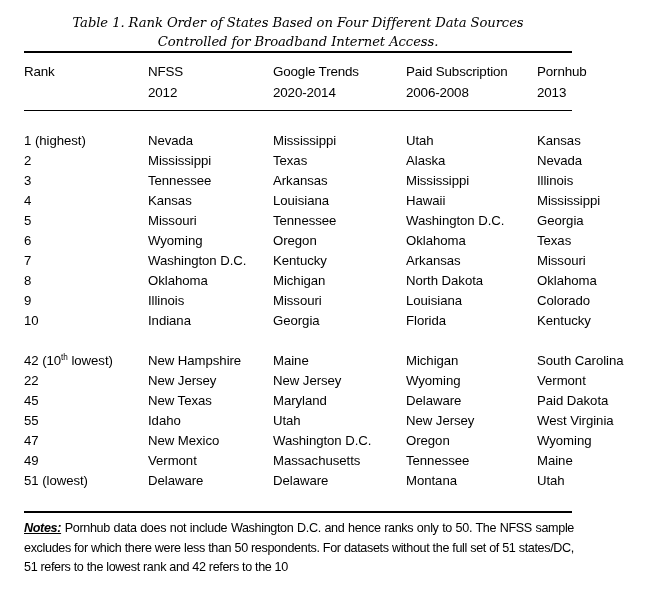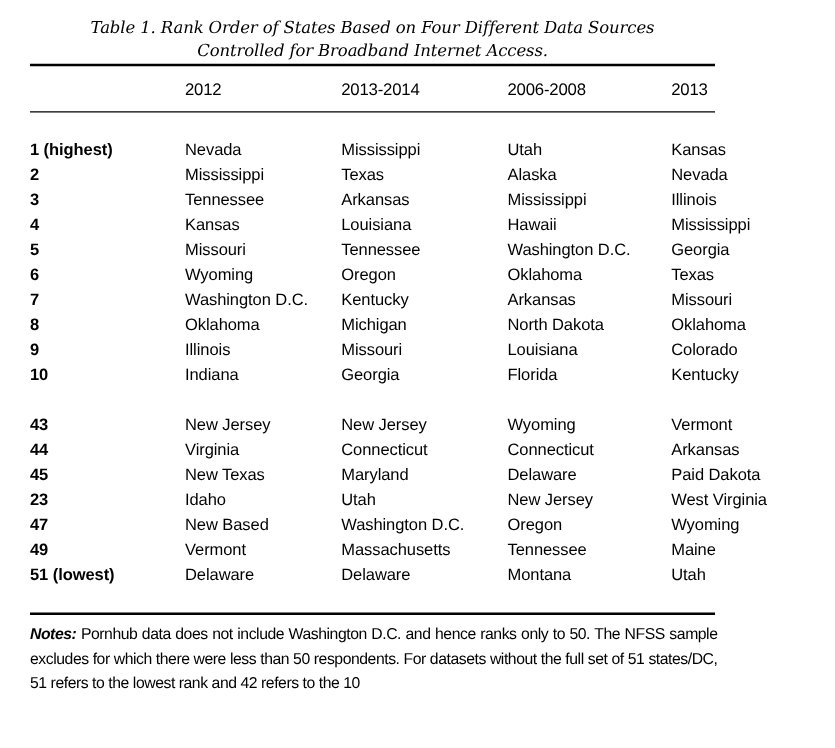--- a/index.html
+++ b/index.html
@@ -69,41 +69,42 @@
   .head-pad-top { height: 8px; }
   .head-pad-bot { height: 7px; }
 
   tbody.body-rows td {
     line-height: 20px;
     height: 20px;
     letter-spacing: -0.05px;
     white-space: nowrap;
   }
   tbody.body-rows td.rank {
-    font-weight: bold;
+    font-weight: normal;
   }
   .pad-top-row td { height: 10px; line-height: 10px; }
   .pad-bot-row td { height: 11px; line-height: 11px; }
   .spacer-row td { height: 19px; line-height: 19px; }
 
   sup {
     font-size: 0.62em;
     vertical-align: super;
     line-height: 0;
   }
   .notes {
     padding: 6px 22px 0 24px;
     font-size: 12.6px;
     line-height: 19.5px;
     text-align: justify;
     letter-spacing: -0.35px;
   }
   .notes b {
     font-style: italic;
     font-weight: bold;
+    text-decoration: underline;
   }
 </style>
 </head>
 <body>
 
 <div id="table-figure">
 
   <div class="caption">Table 1. Rank Order of States Based on Four Different Data Sources Controlled for Broadband Internet Access.</div>
 
   <div class="rules-area">
@@ -116,23 +117,30 @@
           <col class="c-nfss">
           <col class="c-gt">
           <col class="c-paid">
           <col class="c-ph">
       </colgroup>
       <thead>
         <tr class="head-pad-top">
             <td colspan="5"></td>
           </tr>
         <tr>
+          <th>Rank</th>
+          <th>NFSS</th>
+          <th>Google Trends</th>
+          <th>Paid Subscription</th>
+          <th>Pornhub</th>
+        </tr>
+        <tr>
           <th></th>
           <th>2012</th>
-          <th>2013-2014</th>
+          <th>2020-2014</th>
           <th>2006-2008</th>
           <th>2013</th>
         </tr>
         <tr class="head-pad-bot">
             <td colspan="5"></td>
           </tr>
       </thead>
     </table>
 
     <div class="rule-thin"></div>
@@ -216,50 +224,50 @@
             <td class="rank">10</td>
             <td>Indiana</td>
             <td>Georgia</td>
             <td>Florida</td>
             <td>Kentucky</td>
           </tr>
           <tr class="spacer-row">
             <td colspan="5"></td>
           </tr>
           <tr>
-            <td class="rank"><span>43</span></td>
+            <td class="rank"><span>42 (10</span><sup>th</sup><span> lowest)</span></td>
+            <td>New Hampshire</td>
+            <td>Maine</td>
+            <td>Michigan</td>
+            <td>South Carolina</td>
+          </tr>
+          <tr>
+            <td class="rank"><span>22</span></td>
             <td>New Jersey</td>
             <td>New Jersey</td>
             <td>Wyoming</td>
             <td>Vermont</td>
-          </tr>
-          <tr>
-            <td class="rank"><span>44</span></td>
-            <td>Virginia</td>
-            <td>Connecticut</td>
-            <td>Connecticut</td>
-            <td>Arkansas</td>
           </tr>
           <tr>
             <td class="rank"><span>45</span></td>
             <td>New Texas</td>
             <td>Maryland</td>
             <td>Delaware</td>
             <td>Paid Dakota</td>
           </tr>
           <tr>
-            <td class="rank"><span>23</span></td>
+            <td class="rank"><span>55</span></td>
             <td>Idaho</td>
             <td>Utah</td>
             <td>New Jersey</td>
             <td>West Virginia</td>
           </tr>
           <tr>
             <td class="rank"><span>47</span></td>
-            <td>New Based</td>
+            <td>New Mexico</td>
             <td>Washington D.C.</td>
             <td>Oregon</td>
             <td>Wyoming</td>
           </tr>
           <tr>
             <td class="rank"><span>49</span></td>
             <td>Vermont</td>
             <td>Massachusetts</td>
             <td>Tennessee</td>
             <td>Maine</td>

